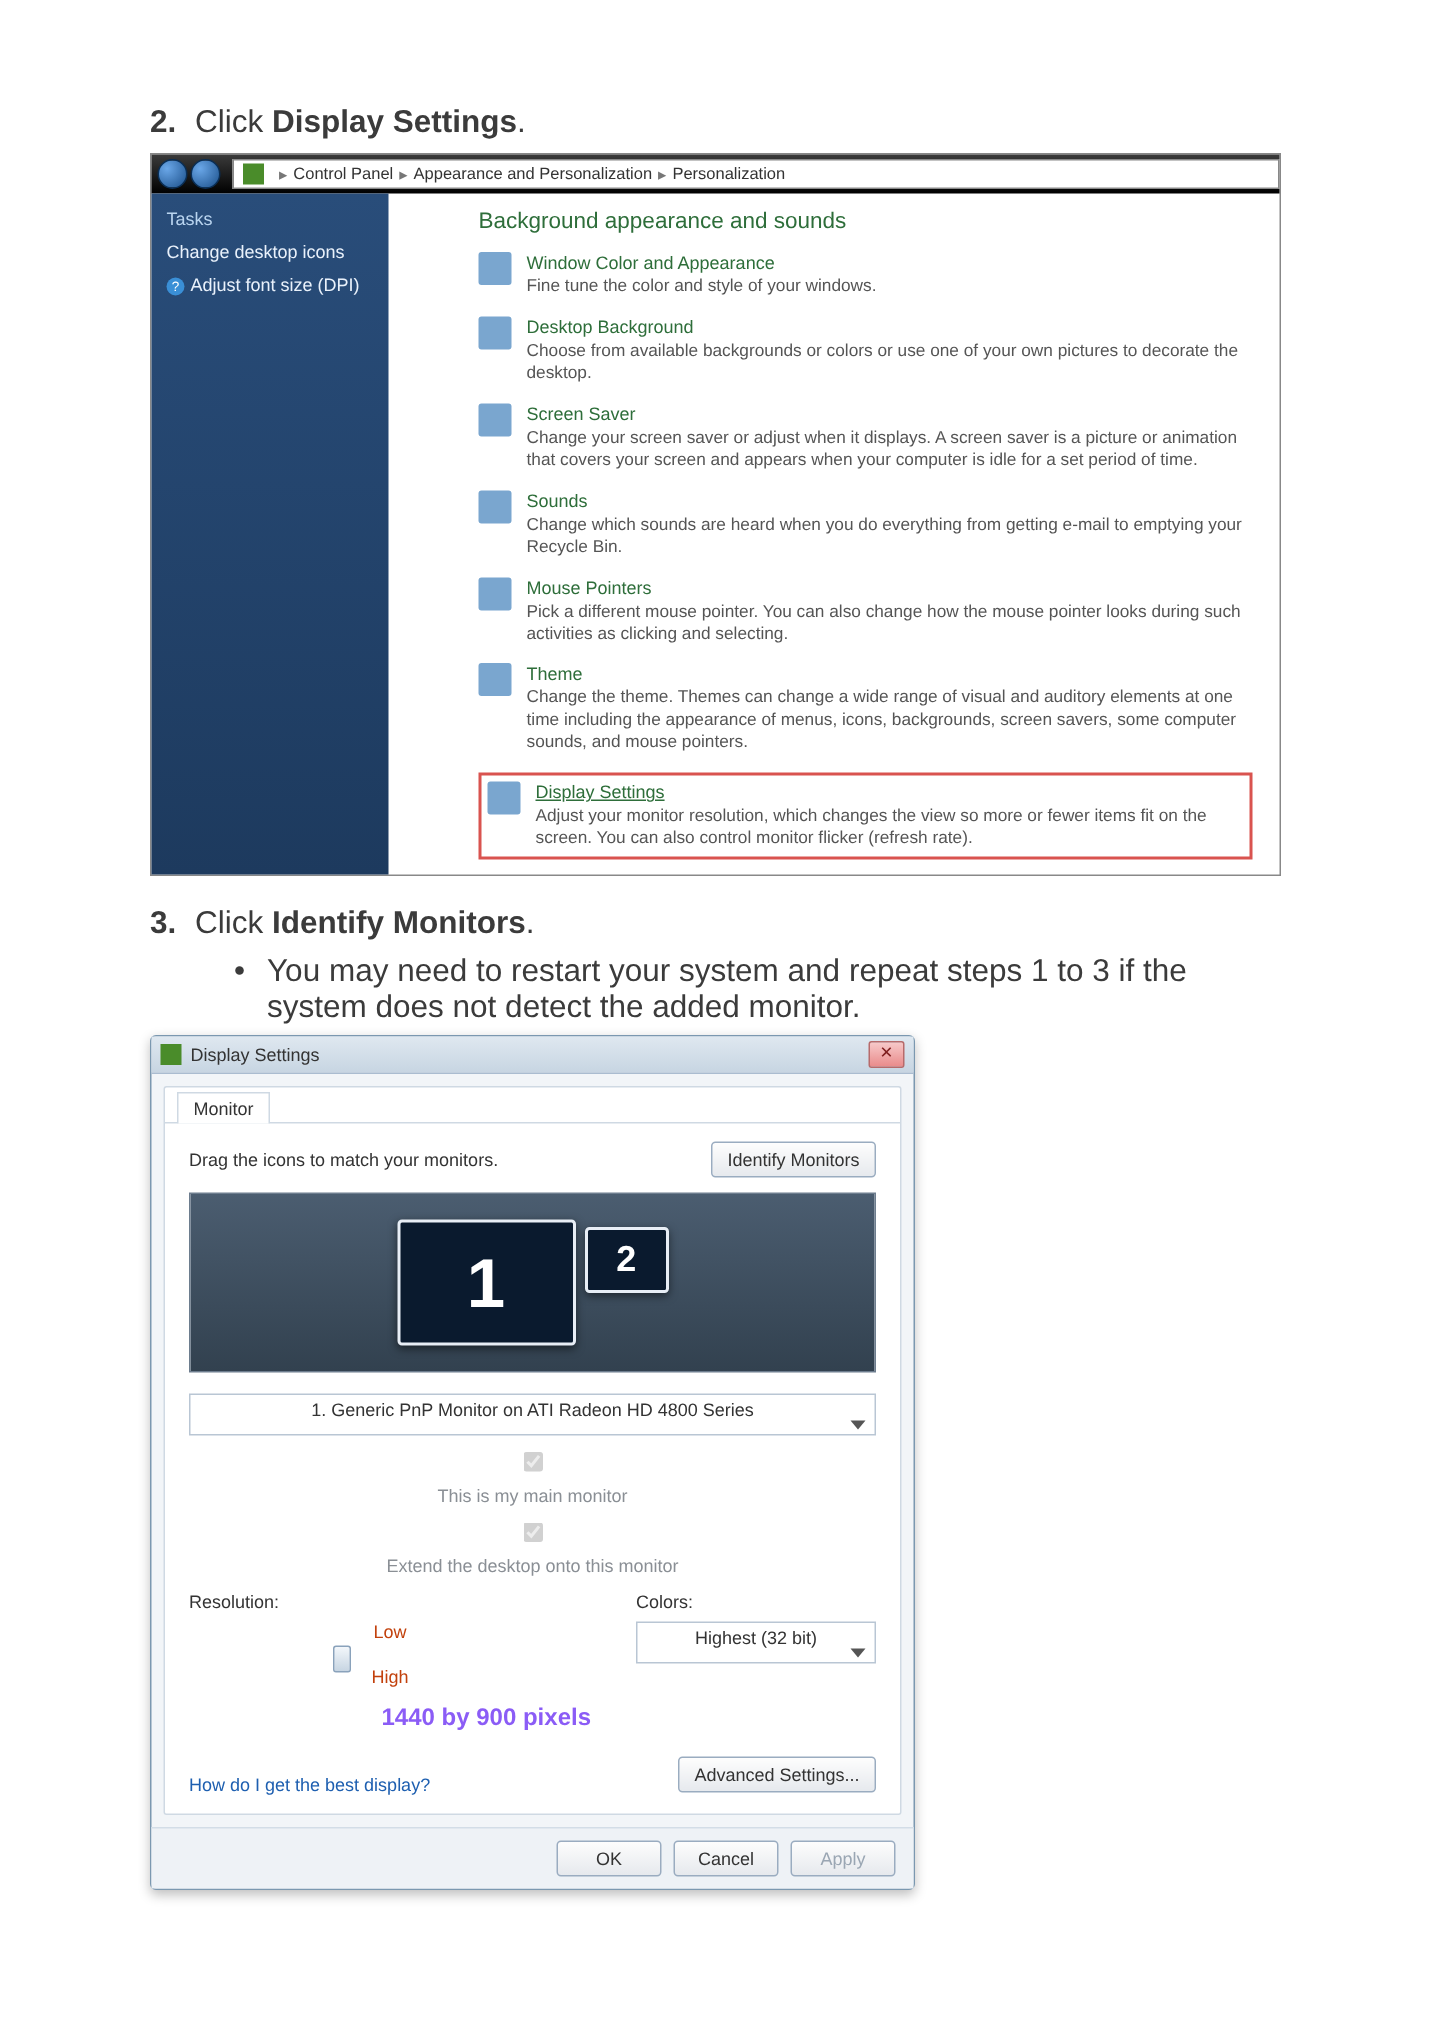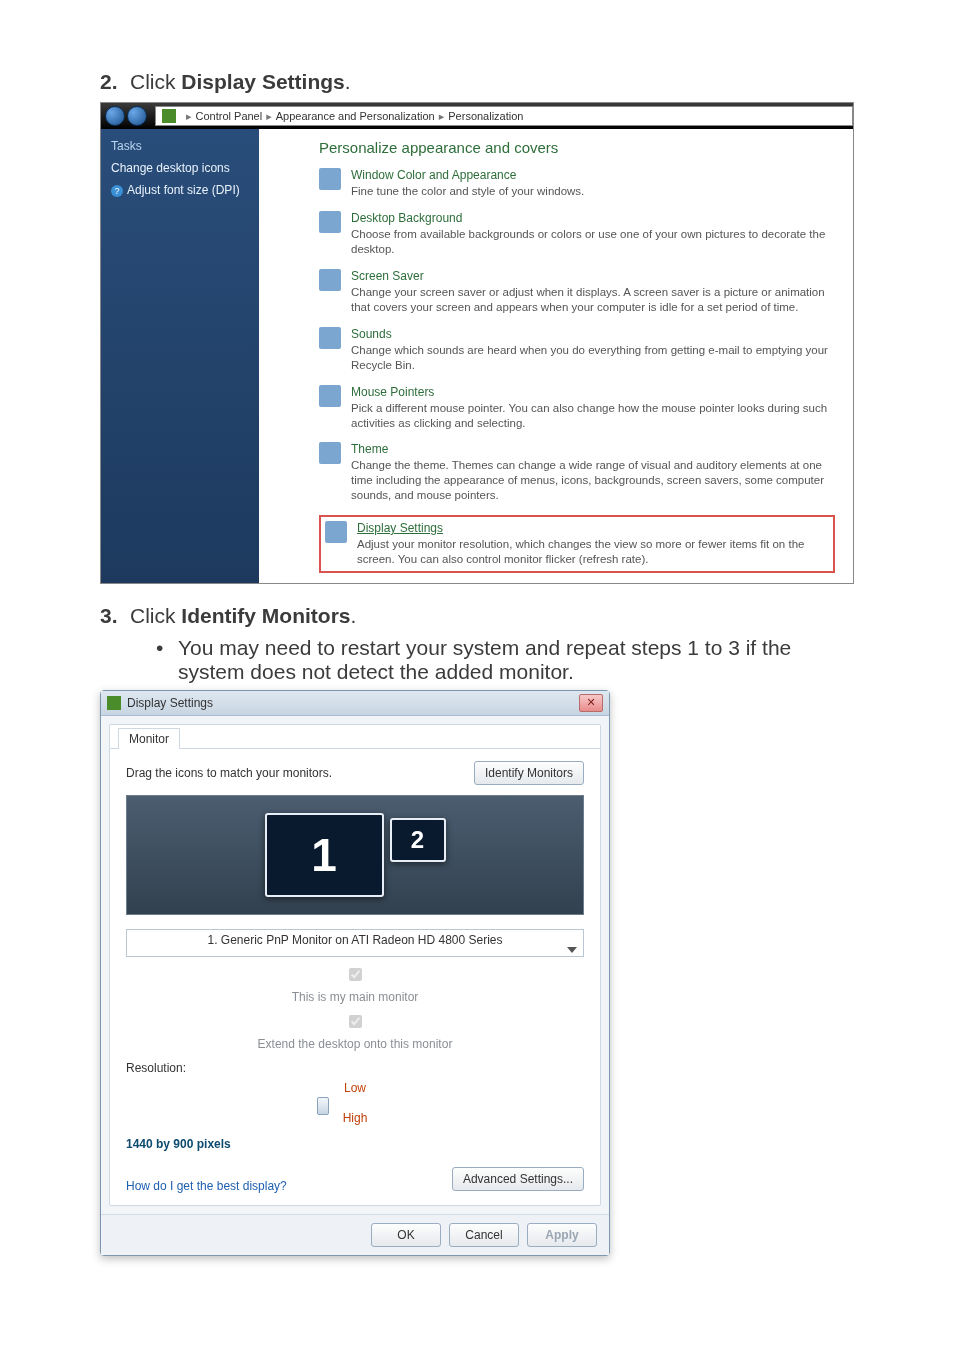--- a/index.html
+++ b/index.html
@@ -255,32 +255,32 @@
     background-image: repeating-linear-gradient(to right, #9fb0c3 0 1px, transparent 1px 14px);
   }
   .ds-thumb {
     position: absolute; right: 26px; top: -6px;
     width: 10px; height: 16px;
     background: linear-gradient(#f3f7fb,#c7d5e2);
     border: 1px solid #8aa2bb;
     border-radius: 2px;
   }
   .ds-res-label {
-    text-align: left; font-weight: bold; color: #0c4a6e; margin-top: 12px; font-size: 12px;
+    text-align: right; font-weight: bold; color: #8b5cf6; margin-top: 12px; font-size: 16px;
   }
   .ds-link { color: #1e5fb0; margin-top: 14px; display: inline-block; }
   .ds-footer {
     background: #eef2f6;
     border-top: 1px solid #d3dde7;
     padding: 8px 12px;
     display: flex;
     justify-content: flex-end;
     gap: 8px;
   }
-  .ds-btn.disabled { color: #9aa6b3; font-weight: bold; }
+  .ds-btn.disabled { color: #9aa6b3; }
 
   
   .page-footer-bar {
     margin-top: 160px;
     height: 46px;
     background: #203a84;
     color: #fff;
     display: flex;
     align-items: center;
     justify-content: flex-end;
@@ -323,21 +323,21 @@
         <span>Personalization</span>
       </div>
     </div>
     <div class="cp-body">
       <div class="cp-side">
         <div class="cp-side-title">Tasks</div>
         <div class="cp-side-link">Change desktop icons</div>
         <div class="cp-side-link cp-side-help">Adjust font size (DPI)</div>
       </div>
       <div class="cp-main">
-        <div class="cp-heading">Personalize appearance and covers</div>
+        <div class="cp-heading">Background appearance and sounds</div>
 
         <div class="cp-item">
           <div class="cp-icon"></div>
           <div class="cp-item-body">
             <div class="cp-item-title"><a>Window Color and Appearance</a></div>
             <div class="cp-item-desc">Fine tune the color and style of your windows.</div>
           </div>
         </div>
 
         <div class="cp-item">
@@ -439,20 +439,27 @@
             <div>Resolution:</div>
             <div class="ds-slider-row" style="margin-top:6px;">
               <span>Low</span>
               <div class="ds-slider-track">
                 <div class="ds-thumb"></div>
               </div>
               <span>High</span>
             </div>
             <div class="ds-res-label">1440 by 900 pixels</div>
           </div>
+          <div class="ds-col" style="max-width:160px;">
+            <div>Colors:</div>
+            <div class="ds-select" style="margin-top:6px;">
+              <span>Highest (32 bit)</span>
+              <span class="arrow"></span>
+            </div>
+          </div>
         </div>
 
         <div style="display:flex; align-items:center; margin-top:14px;">
           <a class="ds-link">How do I get the best display?</a>
           <span style="flex:1"></span>
           <button class="ds-btn">Advanced Settings...</button>
         </div>
       </div>
     </div>
     <div class="ds-footer">

